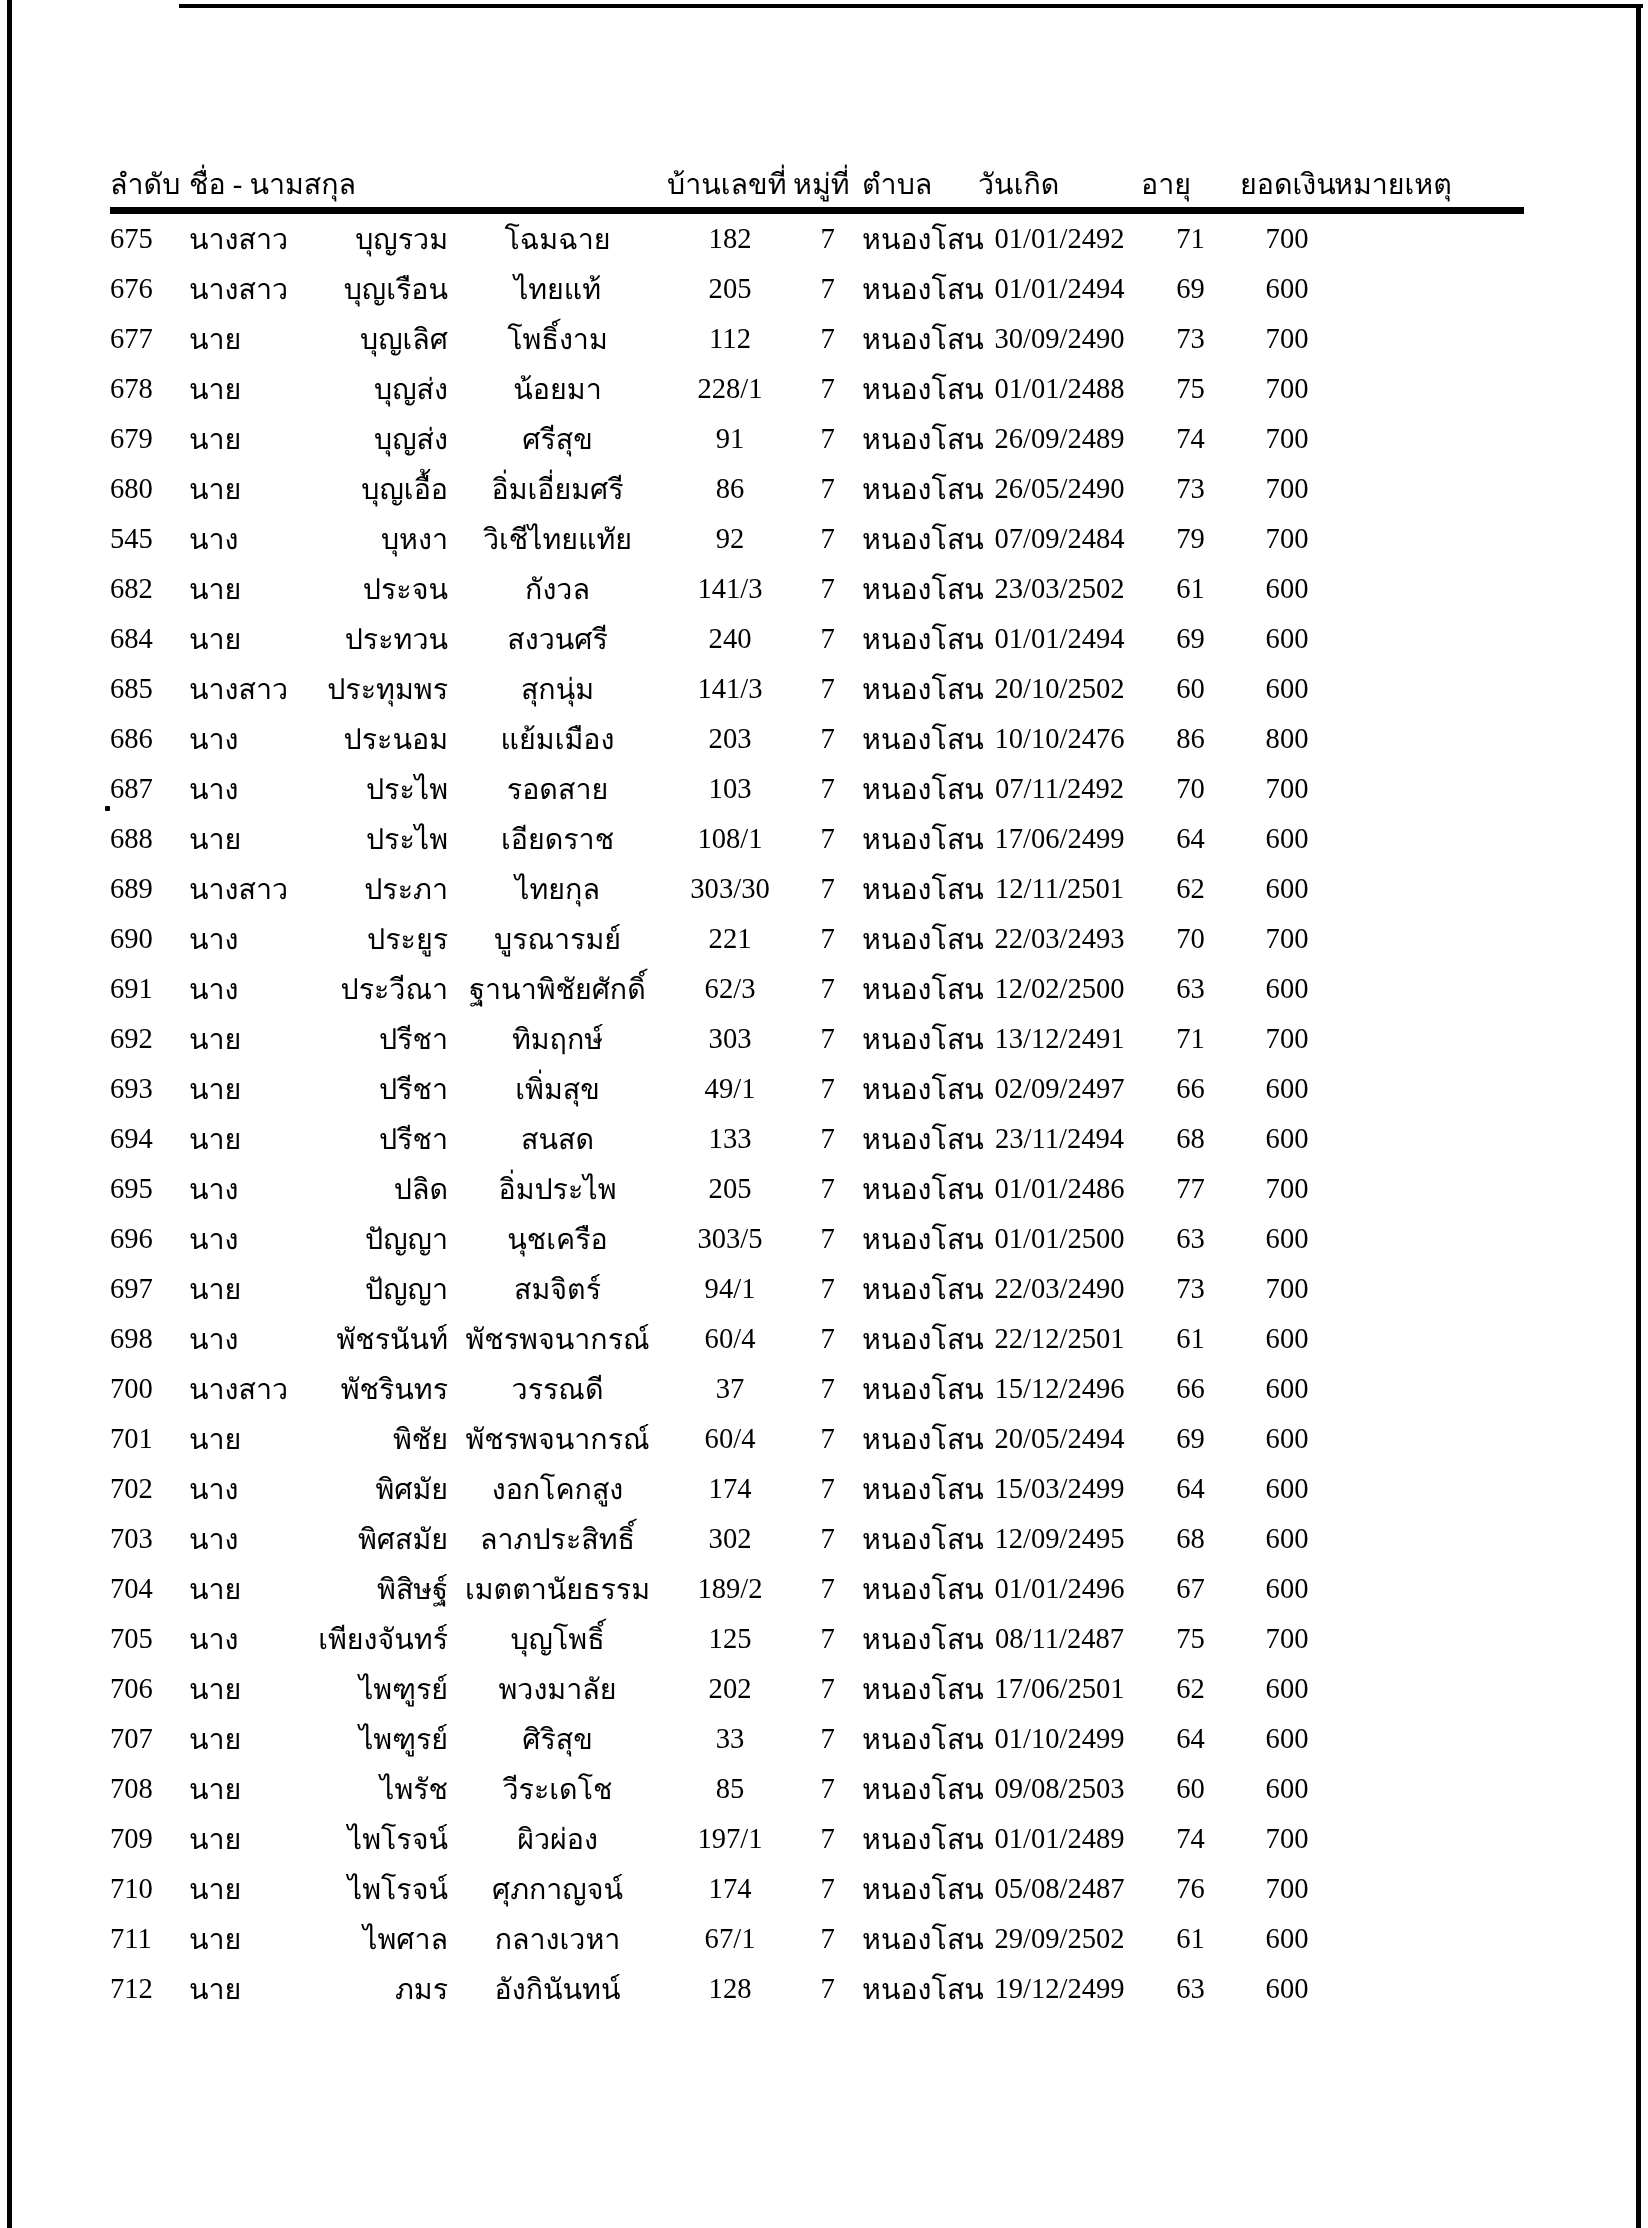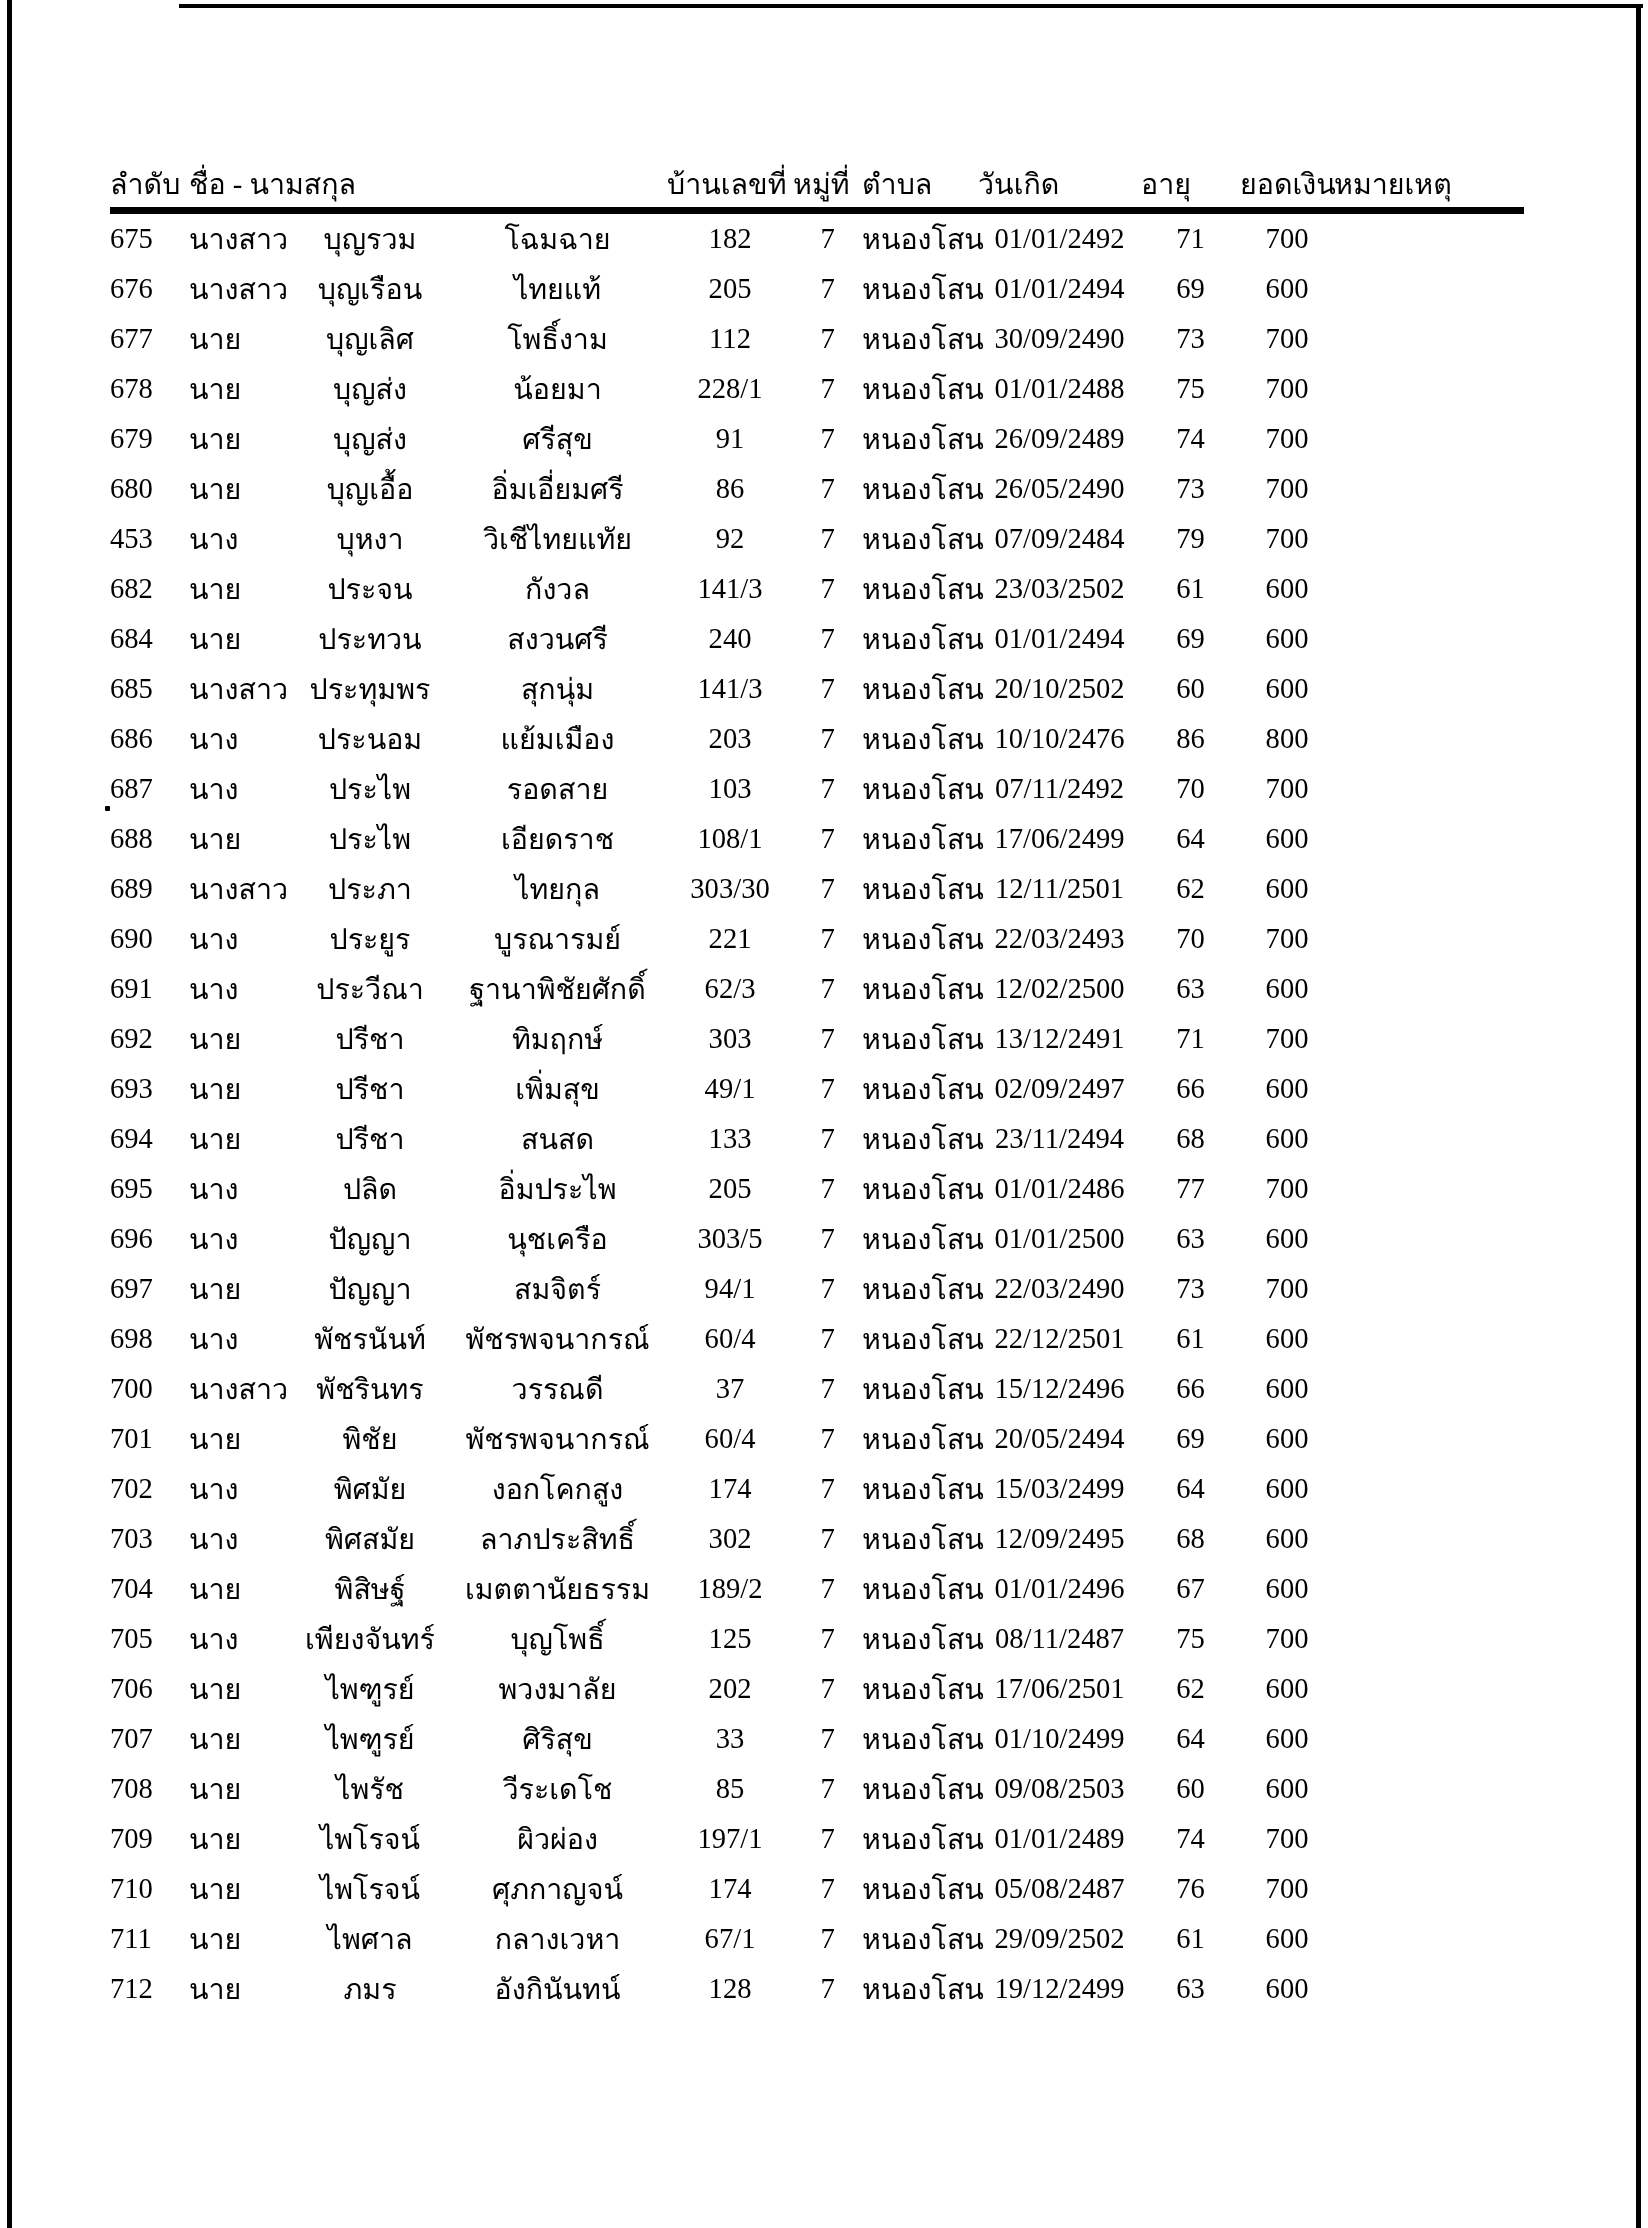--- a/index.html
+++ b/index.html
@@ -44,21 +44,21 @@
     vertical-align: bottom;
     padding-bottom: 7.9px;
     border-bottom: 7.9px solid #000;
     text-align: left;
   }
   tbody td { height: 50px; vertical-align: middle; }
 
   
   td.c-index  { padding-right: 9.9px; }
   td.c-title  { text-align: left; padding-left: 6.9px; }
-  td.c-first  { text-align: center; padding-left: 3.9px; font-family: Liberation Serif, serif; }
+  td.c-first  { text-align: right; padding-left: 3.9px; font-family: Liberation Serif, serif; }
   td.c-last   { text-align: center; }
   td.c-house, td.c-moo, td.c-tambon, td.c-dob,
   td.c-age, td.c-amount { text-align: center; }
   td.c-remark { text-align: center; }
 </style>
 </head>
 <body>
 
 <div class="frame-line frame-left"></div>
 <div class="frame-line frame-top"></div>
@@ -166,21 +166,21 @@
         <td class="c-last">อิ่มเอี่ยมศรี</td>
         <td class="c-house">86</td>
         <td class="c-moo">7</td>
         <td class="c-tambon">หนองโสน</td>
         <td class="c-dob">26/05/2490</td>
         <td class="c-age">73</td>
         <td class="c-amount">700</td>
         <td class="c-remark"></td>
       </tr>
       <tr>
-        <td class="c-index">453</td>
+        <td class="c-index">545</td>
         <td class="c-title">นาง</td>
         <td class="c-first">บุหงา</td>
         <td class="c-last">วิเชีไทยแทัย</td>
         <td class="c-house">92</td>
         <td class="c-moo">7</td>
         <td class="c-tambon">หนองโสน</td>
         <td class="c-dob">07/09/2484</td>
         <td class="c-age">79</td>
         <td class="c-amount">700</td>
         <td class="c-remark"></td>

